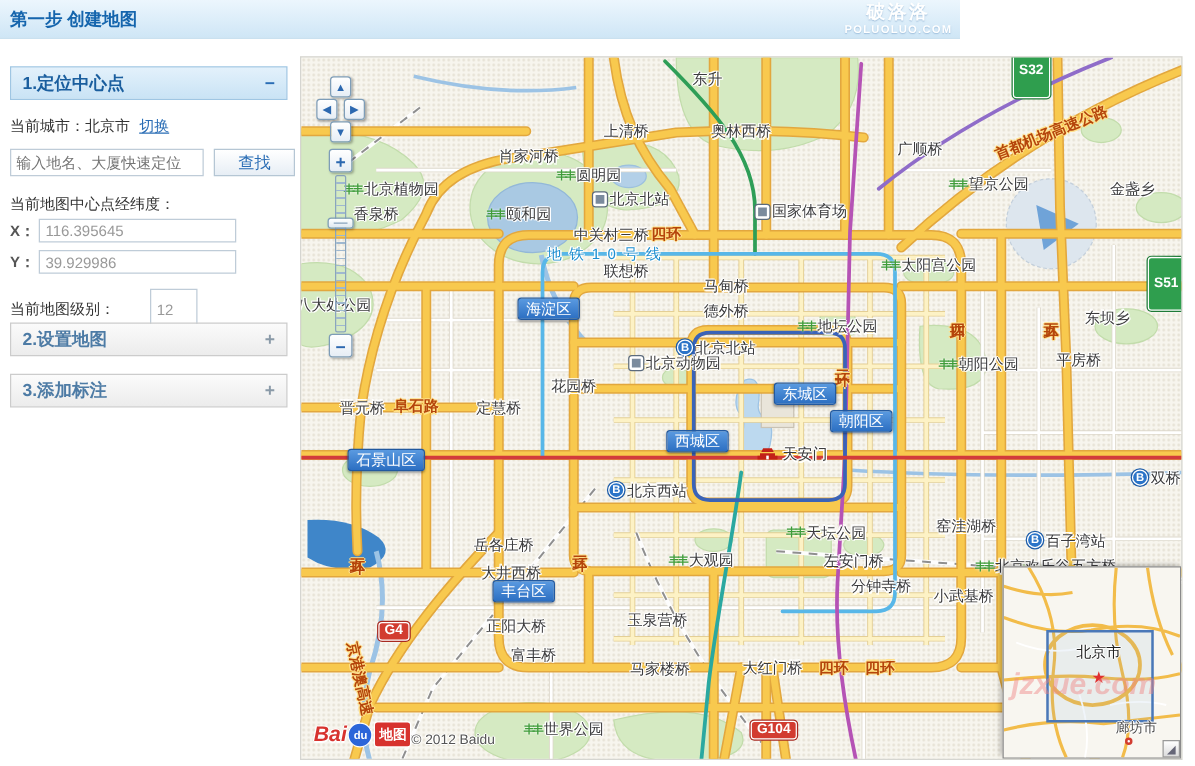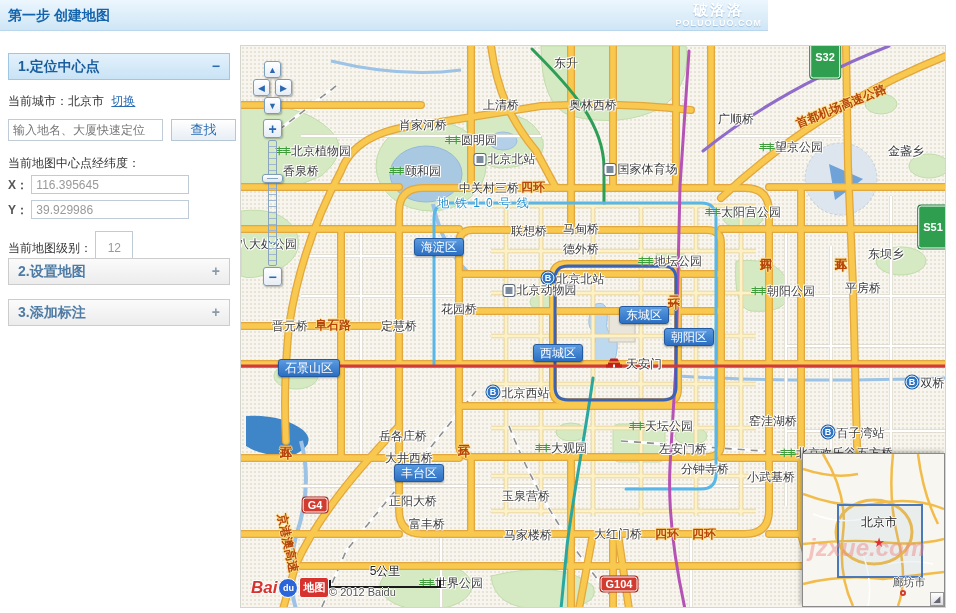--- a/index.html
+++ b/index.html
@@ -160,21 +160,21 @@
     <input class="inp" style="width: 158px; height: 19px;" value="116.395645">
   </div>
 
   <div class="side-row" style="top:200px;">
     <span style="font-weight:bold; color:#555;">Y：</span>
     <input class="inp" style="width: 158px; height: 19px;" value="39.929986">
   </div>
 
   <div class="side-row" style="top:231px;">
     <span>当前地图级别：</span>
-    <input class="inp" style="width: 38px; height: 33px; text-align: center;" value="12">
+    <input class="inp" style="width: 38px; height: 33px;  margin-left: 25px;" value="12">
   </div>
 
   <div class="sec-hd gray" style="top:258px;">
     <span>2.设置地图</span>
     <span class="tgl">+</span>
   </div>
 
   <div class="sec-hd gray" style="top:299px;">
     <span>3.添加标注</span>
     <span class="tgl">+</span>
@@ -346,21 +346,21 @@
         <div class="lbl t-metro" style="left: 684px; top: 336px;">
           <span class="ic ic-metro">B</span>
           <span>双桥</span>
         </div>
         <div class="lbl t-district" style="left: 198px; top: 201px;">
           <span>海淀区</span>
         </div>
         <div class="lbl t-place" style="left: 26px; top: 198px;">
           <span>八大处公园</span>
         </div>
-        <div class="lbl t-place" style="left: 260px; top: 185px; margin-left: 28px;">
+        <div class="lbl t-place" style="left: 260px; top: 171px;">
           <span>联想桥</span>
         </div>
         <div class="lbl t-place" style="left: 340px; top: 183px;">
           <span>马甸桥</span>
         </div>
         <div class="lbl t-place" style="left: 340px; top: 203px;">
           <span>德外桥</span>
         </div>
         <div class="lbl t-park" style="left: 429px; top: 215px;">
           <span class="ic ic-park">丰丰</span>
@@ -506,24 +506,20 @@
       </div>
     <div class="zoom-btn" style="left:22px; top:73px;">
         <span>+</span>
       </div>
     <div class="zoom-track"></div>
     <div class="zoom-handle"></div>
     <div class="zoom-btn" style="left:22px; top:221px;">
         <span>−</span>
       </div>
 
-    <div class="scale-wrap">
-      <div class="txt">5公里</div>
-      <div class="scale-bar"></div>
-    </div>
     <div class="copyright">© 2012 Baidu</div>
     <div class="bd-logo">
       <span class="bai">Bai</span>
       <span class="paw">du</span>
       <span class="mapbadge">地图</span>
     </div>
 
     <div class="minimap">
       <svg width="141" height="152" viewBox="0 0 141 152">
         <ellipse cx="71" cy="78" rx="38" ry="32" fill="none" stroke="#f2bc4a" stroke-width="3"></ellipse>

